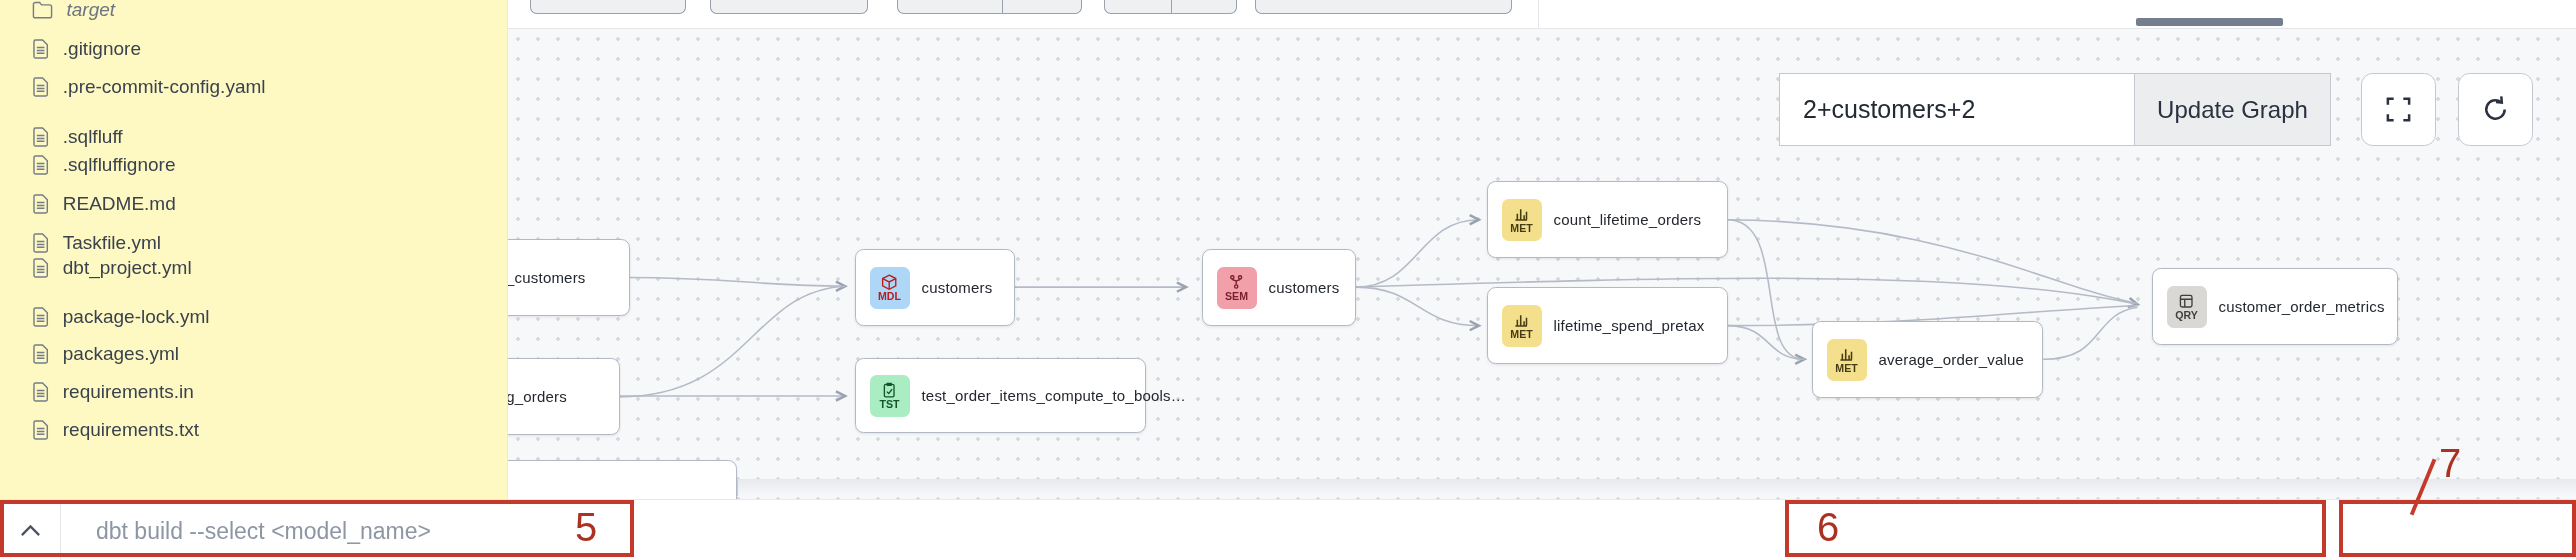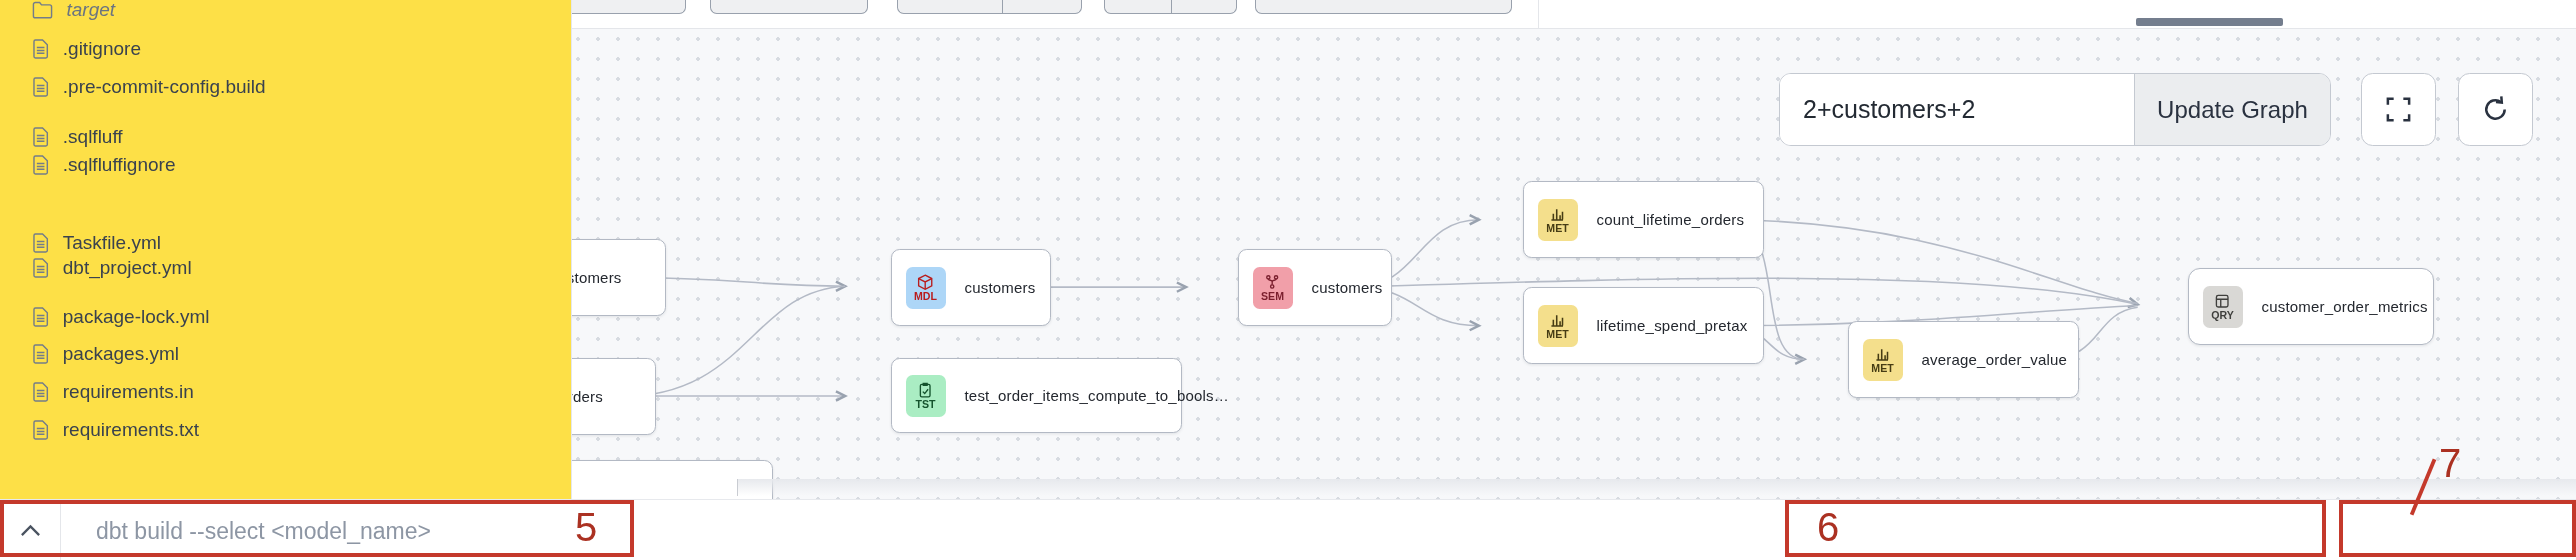--- a/index.html
+++ b/index.html
@@ -1,20 +1,20 @@
 <!DOCTYPE html>
 <html><head>
 <meta charset="utf-8">
 <style>
   * { margin:0; padding:0; box-sizing:border-box; }
   body { font-family:"Liberation Sans", sans-serif; background:#fff; }
   .page { position:relative; width:2576px; height:561px; overflow:hidden; background:#fff; }
 
   
-  .sidebar { position:absolute; left:0; top:0; width:572px; height:499px; background:#fde047;
+  .sidebar { position:absolute; left:0; top:0; width:508px; height:499px; background:#fef9c3;
              border-right:1px solid #e5e7eb; overflow:hidden; z-index:5; }
   .srow { position:absolute; left:0; width:508px; height:39px; display:flex; align-items:center; gap:13.5px;
           padding-left:32px; font-size:19px; color:#3a424e; cursor:pointer; }
   .srow .ficon { flex:0 0 auto; display:flex; }
   .srow.folder { color:#6b7480; font-style:italic; }
 
   
   .rightcol { position:absolute; left:508px; top:0; width:2068px; height:499px; }
 
   
@@ -28,36 +28,36 @@
 
   
   .graph { position:absolute; left:0; top:29px; width:2068px; height:470px; overflow:hidden;
            background:#f7f8fa;
            background-image:radial-gradient(circle, #d7dbe1 1.6px, transparent 1.6px);
            background-size:20px 20px; }
   .edges { position:absolute; left:0; top:0; }
 
   .node { position:absolute; background:#fff; border:1.4px solid #b3b9c4; border-radius:8.7px;
           box-shadow:0 1px 2.9px rgba(30,35,48,.10); display:flex; align-items:center;
-          padding:0 13.5px; gap:19px; cursor:pointer;margin-left:36px; }
+          padding:0 13.5px; gap:12px; cursor:pointer; }
   .node.center { justify-content:center; }
   .nlabel { font-size:15px; color:#23272e; letter-spacing:0.2px; white-space:nowrap; }
   .nicon { width:40px; height:42px; border-radius:6.7px; display:flex; flex-direction:column;
            align-items:center; justify-content:center; gap:1px; flex:0 0 auto; }
   .nicon b { font-size:10.6px; font-weight:700; line-height:10.6px; }
   .nicon.mdl { background:#add6f7; color:#b91c1c; }
   .nicon.tst { background:#aaedc3; color:#14532d; }
   .nicon.sem { background:#f19fa9; color:#7a1f2e;align-items:center; }
   .nicon.met { background:#f4df8c; color:#463c14; }
   .nicon.qry { background:#d9d8d5; color:#3f3f3c; }
   .nicon svg { display:block; }
 
   
   .selgroup { position:absolute; left:1271px; top:44px; height:73px; display:flex;
-              border:1.4px solid #c4c9d1; border-radius:12px; overflow:hidden; background:#fff; }
+              border:1.4px solid #c4c9d1; border-radius:0; overflow:hidden; background:#fff; }
   .selinput { width:354px; height:100%; border:none; outline:none; padding:0 23px; font-size:25px;
               color:#232a33; font-family:"Liberation Sans",sans-serif; background:#fff; }
   .updbtn { width:196px; height:100%; border:none; border-left:1.4px solid #c4c9d1; background:#ebedef;
             font-size:24px; color:#2a3240; font-family:"Liberation Sans",sans-serif; cursor:pointer; }
   .sqbtn { position:absolute; top:44px; width:75px; height:73px; background:#fff;
            border:1.4px solid #c4c9d1; border-radius:11.6px; display:flex; align-items:center;
            justify-content:center; cursor:pointer; }
 
   
   .hscroll { position:absolute; left:229px; top:450px; right:0; height:17.3px;
@@ -187,21 +187,21 @@
       <div class="node" style="left:1304px; top:292px; width:231px; height:77px;">
         <span class="nicon met">
           <svg width="16.4" height="16.4" viewBox="0 0 17 17" stroke="currentColor" stroke-width="1.6" fill="none">
             <path d="M2.5 14.5 H14.5 M4.5 14 V8 M8 14 V3.5 M11.5 14 V9.5 M14 14 V6"></path>
           </svg>
           <b>MET</b>
         </span>
         <span class="nlabel">average_order_value</span>
       </div>
 
-      <div class="node" style="left:1644px; top:239px; width:246px; height:77px;border-radius:12px;">
+      <div class="node" style="left:1644px; top:239px; width:246px; height:77px;">
         <span class="nicon qry">
           <svg width="16.4" height="16.4" viewBox="0 0 17 17" stroke="currentColor" stroke-width="1.4" fill="none">
             <rect x="2.5" y="2.5" width="12" height="12" rx="1.8"></rect>
             <path d="M2.5 6.5 H14.5 M7 6.5 V14.5"></path>
           </svg>
           <b>QRY</b>
         </span>
         <span class="nlabel">customer_order_metrics</span>
       </div>
 
@@ -247,39 +247,48 @@
         </span>
       <span>.gitignore</span>
     </div>
     <div class="srow" style="top:67px;">
       <span class="ficon">
           <svg width="17.3" height="20" viewBox="0 0 18 21" fill="none" stroke="#737c89" stroke-width="1.5">
             <path d="M2 2.5 a1.5 1.5 0 0 1 1.5 -1.5 H11 L16 6 V18.5 a1.5 1.5 0 0 1 -1.5 1.5 H3.5 A1.5 1.5 0 0 1 2 18.5 Z"></path>
             <path d="M5 9 H13 M5 12 H13 M5 15 H13"></path>
           </svg>
         </span>
-      <span>.pre-commit-config.build</span>
+      <span>.pre-commit-config.yaml</span>
     </div>
     <div class="srow" style="top:117px;">
       <span class="ficon">
           <svg width="17.3" height="20" viewBox="0 0 18 21" fill="none" stroke="#737c89" stroke-width="1.5">
             <path d="M2 2.5 a1.5 1.5 0 0 1 1.5 -1.5 H11 L16 6 V18.5 a1.5 1.5 0 0 1 -1.5 1.5 H3.5 A1.5 1.5 0 0 1 2 18.5 Z"></path>
             <path d="M5 9 H13 M5 12 H13 M5 15 H13"></path>
           </svg>
         </span>
       <span>.sqlfluff</span>
     </div>
     <div class="srow" style="top:145px;">
       <span class="ficon">
           <svg width="17.3" height="20" viewBox="0 0 18 21" fill="none" stroke="#737c89" stroke-width="1.5">
             <path d="M2 2.5 a1.5 1.5 0 0 1 1.5 -1.5 H11 L16 6 V18.5 a1.5 1.5 0 0 1 -1.5 1.5 H3.5 A1.5 1.5 0 0 1 2 18.5 Z"></path>
             <path d="M5 9 H13 M5 12 H13 M5 15 H13"></path>
           </svg>
         </span>
       <span>.sqlfluffignore</span>
+    </div>
+    <div class="srow" style="top:184px;">
+      <span class="ficon">
+          <svg width="17.3" height="20" viewBox="0 0 18 21" fill="none" stroke="#737c89" stroke-width="1.5">
+            <path d="M2 2.5 a1.5 1.5 0 0 1 1.5 -1.5 H11 L16 6 V18.5 a1.5 1.5 0 0 1 -1.5 1.5 H3.5 A1.5 1.5 0 0 1 2 18.5 Z"></path>
+            <path d="M5 9 H13 M5 12 H13 M5 15 H13"></path>
+          </svg>
+        </span>
+      <span>README.md</span>
     </div>
     <div class="srow" style="top:223px;">
       <span class="ficon">
           <svg width="17.3" height="20" viewBox="0 0 18 21" fill="none" stroke="#737c89" stroke-width="1.5">
             <path d="M2 2.5 a1.5 1.5 0 0 1 1.5 -1.5 H11 L16 6 V18.5 a1.5 1.5 0 0 1 -1.5 1.5 H3.5 A1.5 1.5 0 0 1 2 18.5 Z"></path>
             <path d="M5 9 H13 M5 12 H13 M5 15 H13"></path>
           </svg>
         </span>
       <span>Taskfile.yml</span>
     </div>

